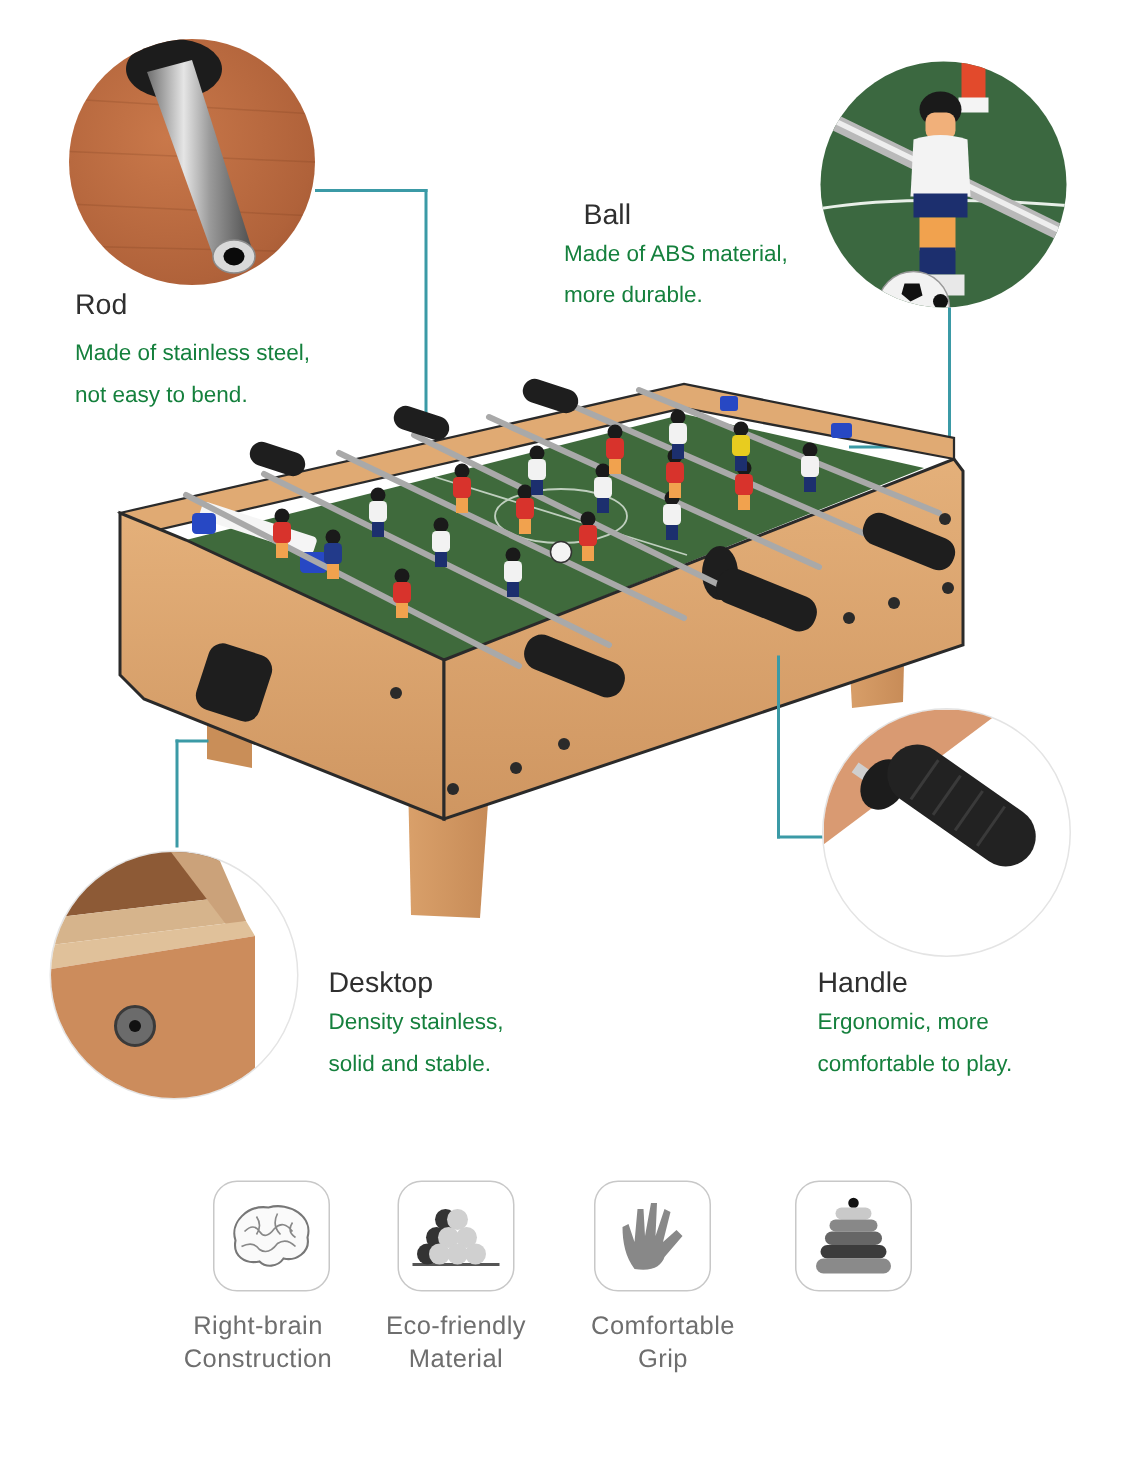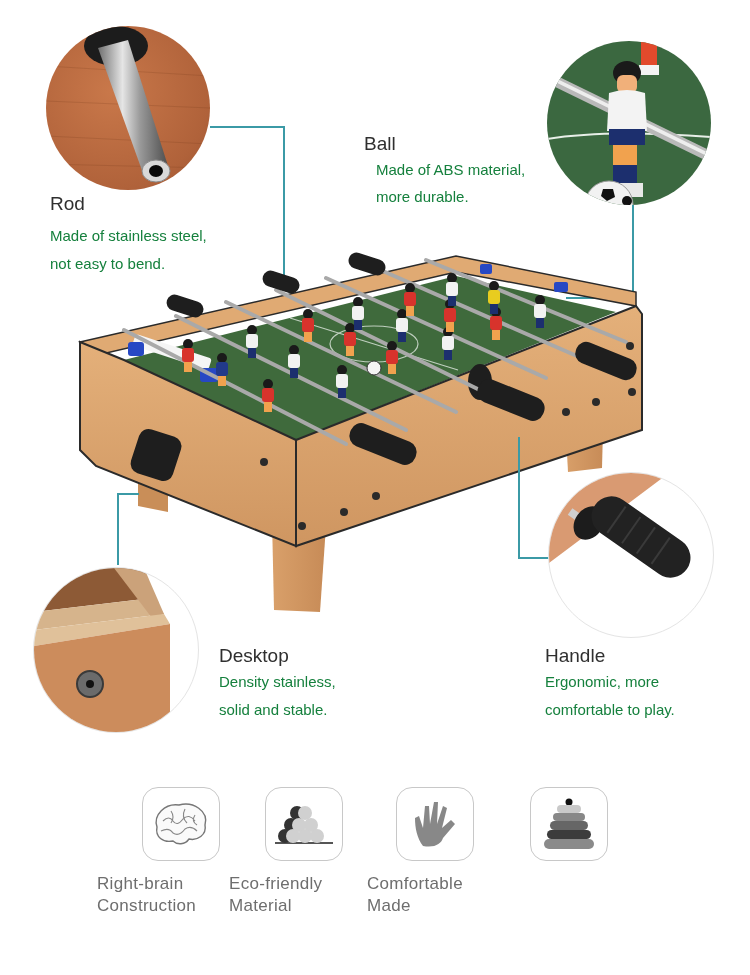--- a/index.html
+++ b/index.html
@@ -3,21 +3,21 @@
 <meta charset="utf-8">
 <style>
   html, body { margin: 0; padding: 0; background: #ffffff; }
   body { width: 750px; height: 975px; position: relative; overflow: hidden; font-family: "Liberation Sans", sans-serif; color: #2b2b2b; }
   .abs { position: absolute; }
   .feature-title { font-size: 19px; color: #2f2f2f; }
   .feature-desc { font-size: 15px; color: #15803d; line-height: 33px; white-space: nowrap; }
   .leader { position: absolute; border-color: #3b9aa6; border-style: solid; border-width: 0; }
   .circle { position: absolute; border-radius: 50%; overflow: hidden; }
   .icon-box { position: absolute; width: 76px; height: 72px; border: 1.5px solid #c8c8c8; border-radius: 16px; background: #fff; display: flex; align-items: center; justify-content: center; }
-  .icon-label { position: absolute; width: 150px; font-size: 17px; line-height: 22px; color: #6e6e6e; letter-spacing: 0.3px; }
+  .icon-label { position: absolute; width: 150px; text-align: center; font-size: 17px; line-height: 22px; color: #6e6e6e; letter-spacing: 0.3px; }
   svg { display: block; }
 </style>
 </head>
 <body>
 
 <div class="circle" style="left:46px; top:26px; width:164px; height:164px; background: radial-gradient(circle at 40% 40%, #c9784a, #b0623a 70%, #9a5230);">
   <svg width="164" height="164" viewBox="0 0 164 164">
     <g opacity="0.18" stroke="#6b3416" stroke-width="1">
       <line x1="0" y1="40" x2="164" y2="50"></line>
         <line x1="0" y1="75" x2="164" y2="82"></line>
@@ -36,21 +36,21 @@
     </defs>
     <ellipse cx="110" cy="145" rx="14" ry="11" fill="#d9d9d9" stroke="#8a8a8a"></ellipse>
     <ellipse cx="110" cy="145" rx="7" ry="6" fill="#0a0a0a"></ellipse>
   </svg>
 </div>
 <div class="abs feature-title" style="left:50px; top:193px;">Rod</div>
 <div class="abs feature-desc" style="left:50px; top:219px;">Made of stainless steel,</div>
 <div class="abs feature-desc" style="left:50px; top:247px;">not easy to bend.</div>
 <div class="leader" style="left:210px; top:126px; width:73px; height:150px; border-top-width:2px; border-right-width:2px;"></div>
 
-<div class="abs feature-title" style="left:364px; top:133px;">Ball</div>
+<div class="abs feature-title" style="left:389px; top:133px;">Ball</div>
 <div class="abs feature-desc" style="left:376px; top:153px;">Made of ABS material,</div>
 <div class="abs feature-desc" style="left:376px; top:180px;"> more durable.</div>
 <div class="circle" style="left:547px; top:41px; width:164px; height:164px; background:#3b6840;">
   <svg width="164" height="164" viewBox="0 0 164 164">
     <path d="M0 98 Q 60 88 164 96" stroke="#e8efe8" stroke-width="2" fill="none"></path>
     <polygon points="0,30 164,110 164,122 0,42" fill="#b9b9b9"></polygon>
     <polygon points="0,33 164,113 164,117 0,37" fill="#eeeeee"></polygon>
     <rect x="94" y="0" width="16" height="26" fill="#e24a2c"></rect>
     <rect x="92" y="24" width="20" height="10" fill="#f4f4f4"></rect>
     <ellipse cx="80" cy="32" rx="14" ry="12" fill="#1a1a1a"></ellipse>
@@ -301,21 +301,21 @@
     <div>Material</div>
   </div>
 
   <div class="icon-box" style="left:396px; top:787px;">
     <svg width="44" height="48" viewBox="0 0 44 48">
       <path d="M10 46 C4 38 2 28 2 18 L6 16 L10 28 L12 6 L16 6 L17 24 L21 2 L25 2 L24 24 L30 6 L34 8 L29 28 L38 20 L42 24 L30 38 C28 44 22 48 10 46 Z" fill="#888"></path>
     </svg>
   </div>
   <div class="icon-label" style="left:367px; top:873px;">
     <div>Comfortable</div>
-    <div>Made</div>
+    <div>Grip</div>
   </div>
 
   <div class="icon-box" style="left:530px; top:787px;">
     <svg width="56" height="52" viewBox="0 0 56 52">
       <circle cx="28" cy="4" r="3.5" fill="#111"></circle>
       <rect x="16" y="7" width="24" height="8" rx="4" fill="#c9c9c9"></rect>
       <rect x="12" y="15" width="32" height="8" rx="4" fill="#888"></rect>
       <rect x="9" y="23" width="38" height="9" rx="4.5" fill="#666"></rect>
       <rect x="6" y="32" width="44" height="9" rx="4.5" fill="#3c3c3c"></rect>
       <rect x="3" y="41" width="50" height="10" rx="5" fill="#8a8a8a"></rect>

